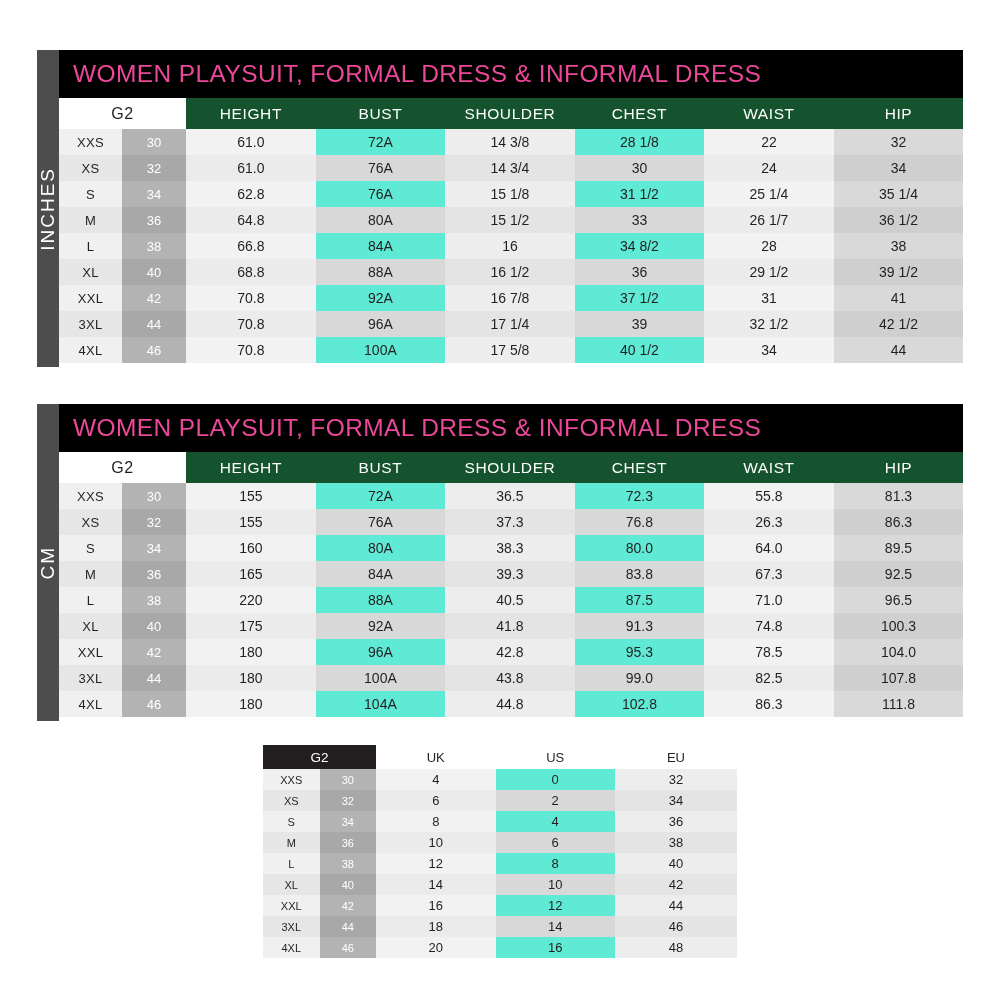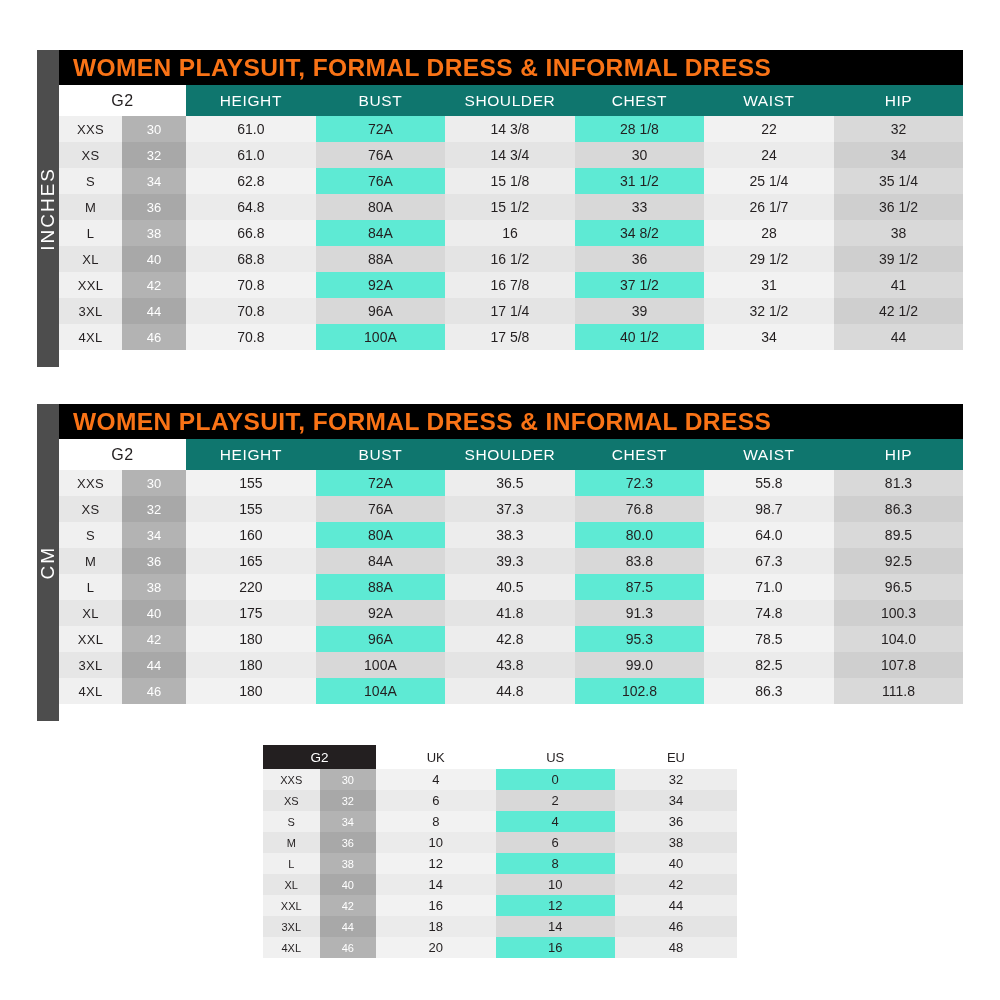--- a/index.html
+++ b/index.html
@@ -42,25 +42,25 @@
     font-weight: 400;
   }
   .chart-body {
     flex: 1 1 auto;
     display: flex;
     flex-direction: column;
     min-width: 0;
   }
   .chart-title {
     background: #000000;
-    color: #f97316;
+    color: #ec4899;
     font-size: 24.5px;
     letter-spacing: 0.4px;
-    font-weight: 700;
-    height: 35px;
+    font-weight: 400;
+    height: 48px;
     display: flex;
     align-items: center;
     padding-left: 14px;
     box-sizing: border-box;
     white-space: nowrap;
   }
   table.grid {
     border-collapse: collapse;
     table-layout: fixed;
     width: 100%;
@@ -74,21 +74,21 @@
     box-sizing: border-box;
   }
   
   .hdr-g2 {
     background: #ffffff;
     color: #231f20;
     font-size: 16px;
     letter-spacing: 0.5px;
   }
   .hdr-dark {
-    background: #0f766e;
+    background: #14532d;
     color: #ffffff;
     font-size: 15.5px;
     letter-spacing: 0.6px;
   }
   .row-size {
     background: #f0f0f0;
     font-size: 13px;
     letter-spacing: 0.3px;
   }
   .row-num {
@@ -314,21 +314,21 @@
             <td class="cell sh-a">55.8</td>
             <td class="cell sh-d">81.3</td>
           </tr>
           <tr class="alt" style="height:26px;">
             <td class="row-size">XS</td>
             <td class="row-num">32</td>
             <td class="cell sh-a">155</td>
             <td class="cell sh-b">76A</td>
             <td class="cell sh-c">37.3</td>
             <td class="cell sh-b">76.8</td>
-            <td class="cell sh-a">98.7</td>
+            <td class="cell sh-a">26.3</td>
             <td class="cell sh-d">86.3</td>
           </tr>
           <tr style="height:26px;">
             <td class="row-size">S</td>
             <td class="row-num">34</td>
             <td class="cell sh-a">160</td>
             <td class="cell sh-b">80A</td>
             <td class="cell sh-c">38.3</td>
             <td class="cell sh-b">80.0</td>
             <td class="cell sh-a">64.0</td>

